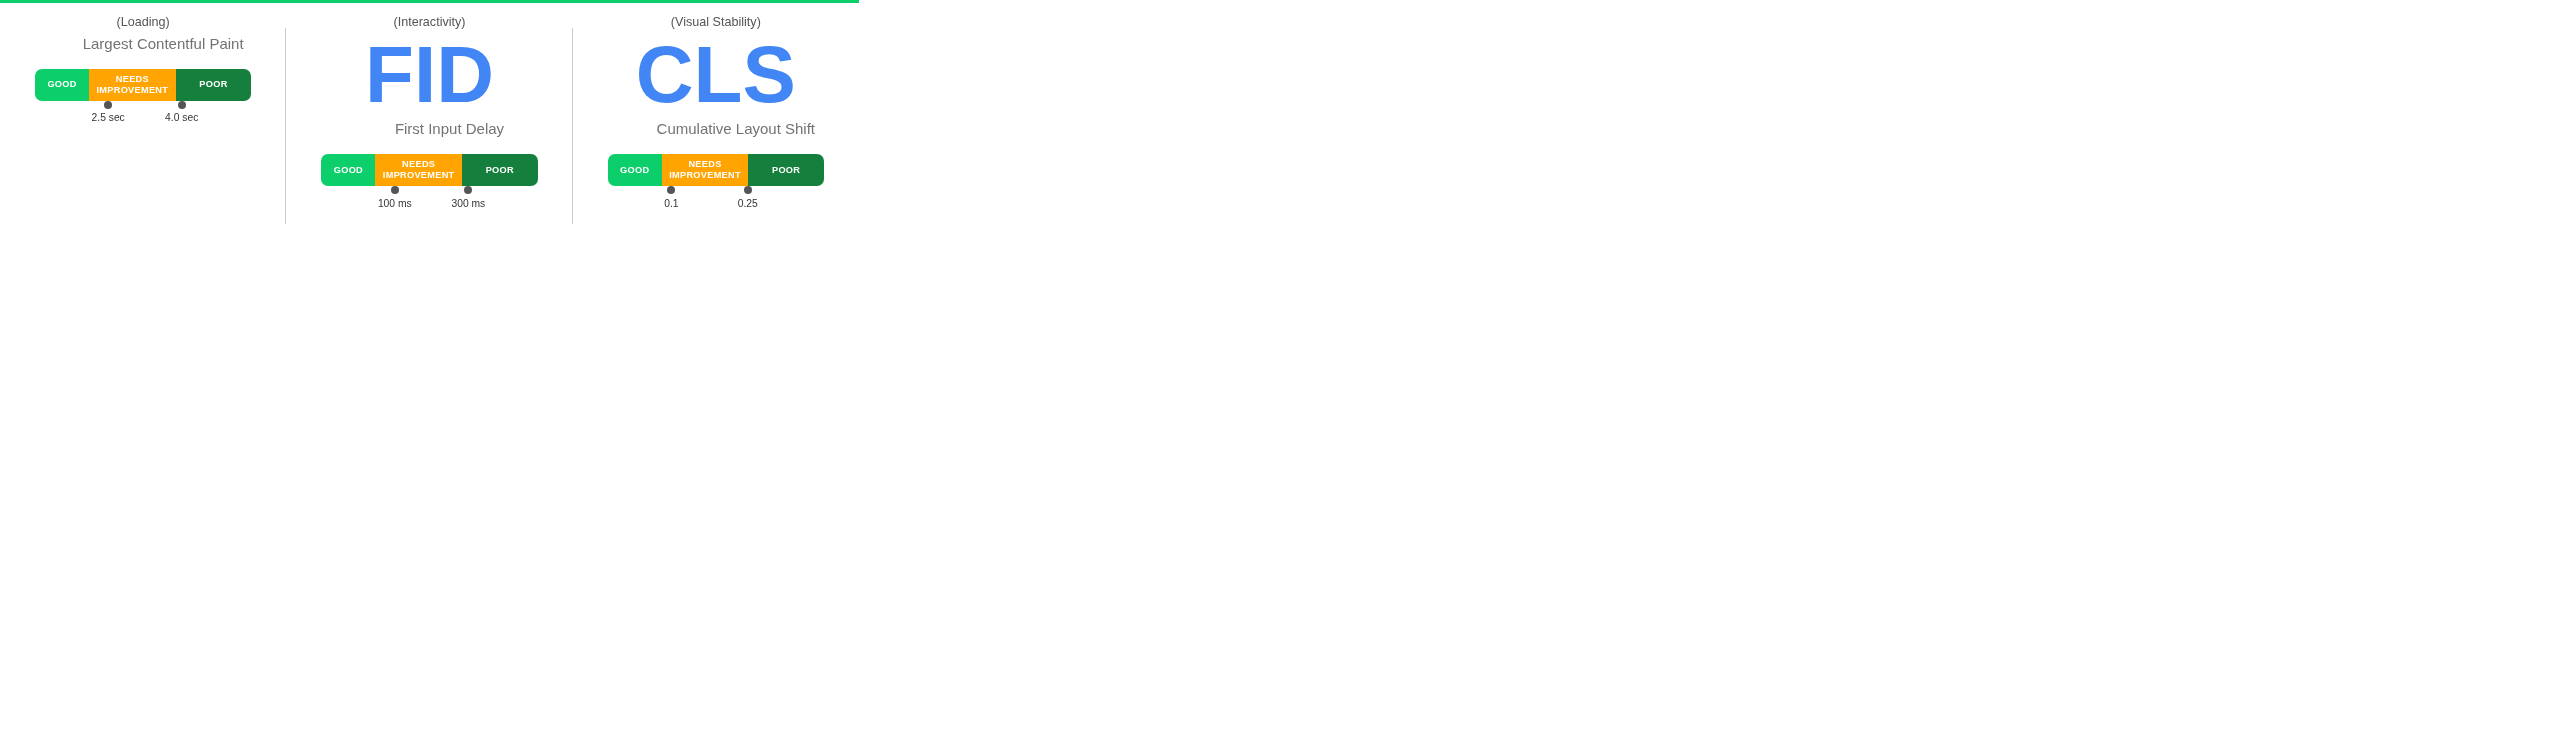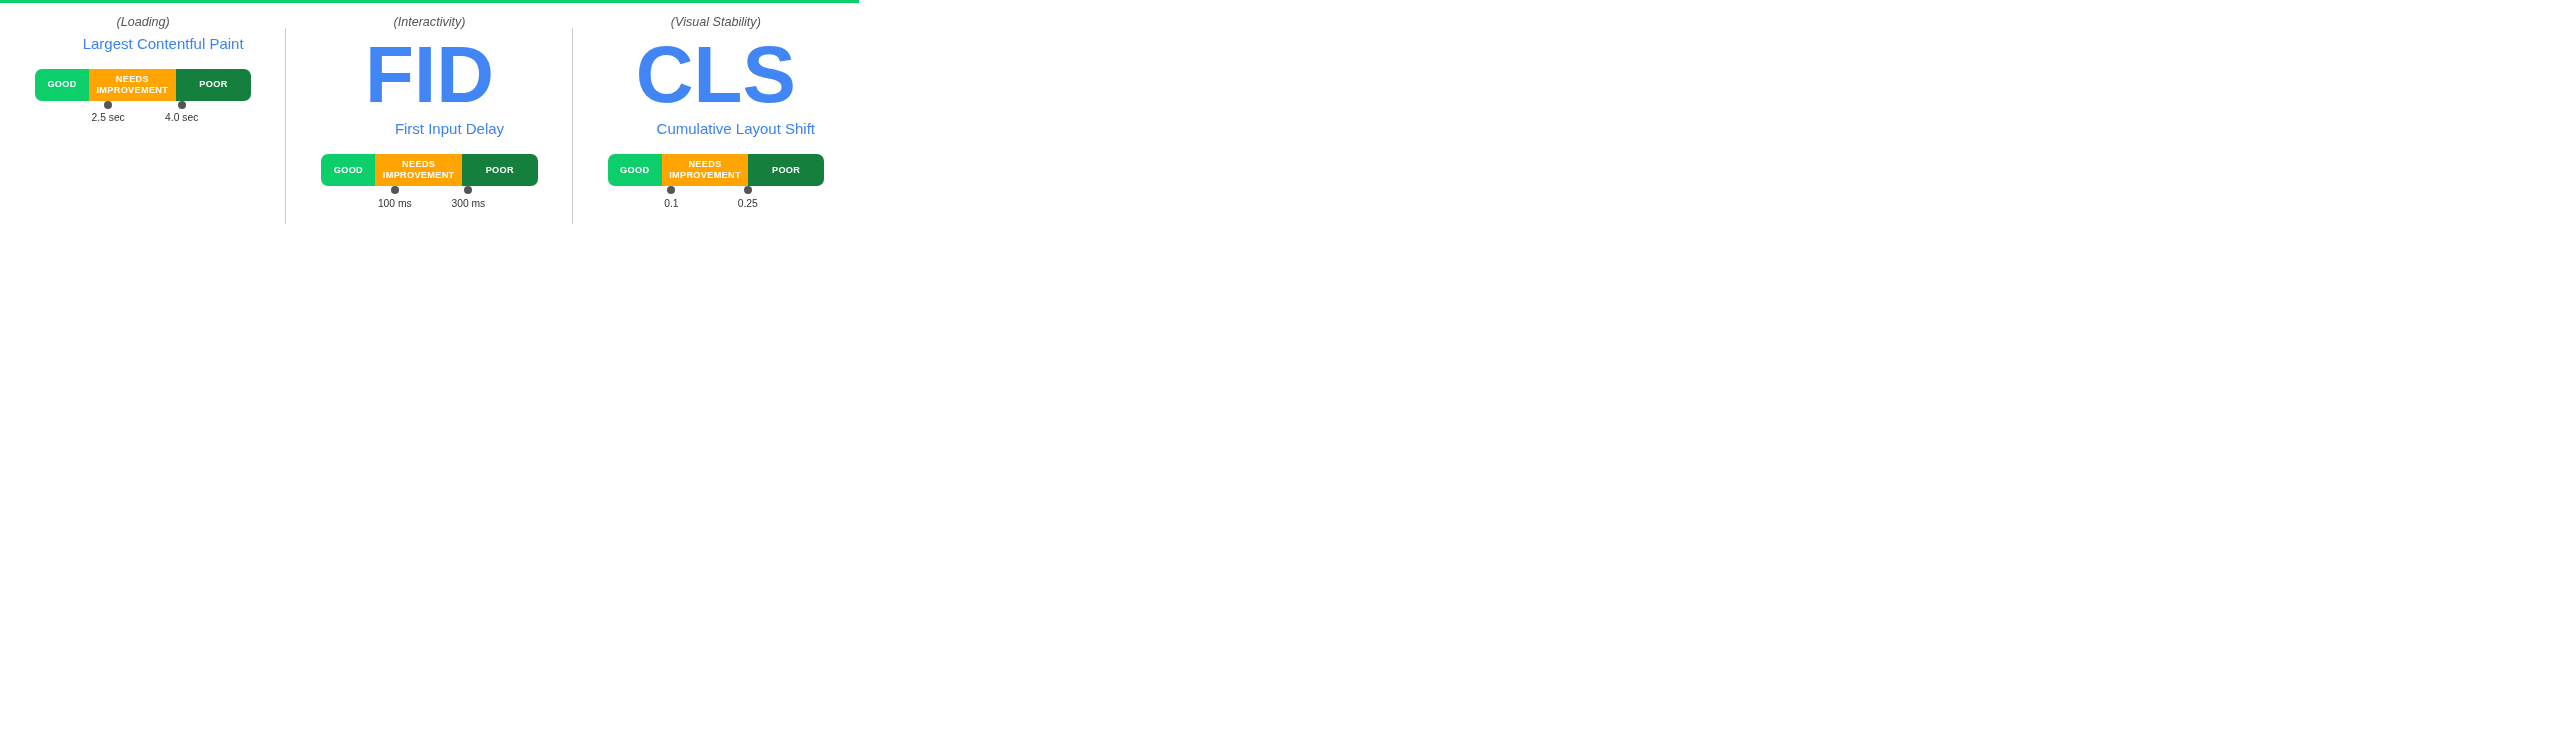--- a/index.html
+++ b/index.html
@@ -37,37 +37,36 @@
       position: absolute;
       right: 0;
       top: 10%;
       height: 80%;
       width: 1.1px;
       background: #ccc;
     }
 
     .category-label {
       font-size: 12.6px;
-      font-style: italic;
       color: #555;
       margin-bottom: 5.7px;
       align-self: center;
     }
 
     .metric-acronym {
       font-size: 80px;
       font-weight: 900;
       color: #4285f4;
       line-height: 1;
       margin-bottom: 5.7px;
     }
 
     .metric-name {
       font-size: 15px;
-      color: #3b82f6;
+      color: #737373;
       font-weight: 400;
       margin-bottom: 17px;
       margin-left: 40px;
     }
 
     .scale-container {
       width: 100%;
       display: flex;
       flex-direction: column;
       align-items: center;

